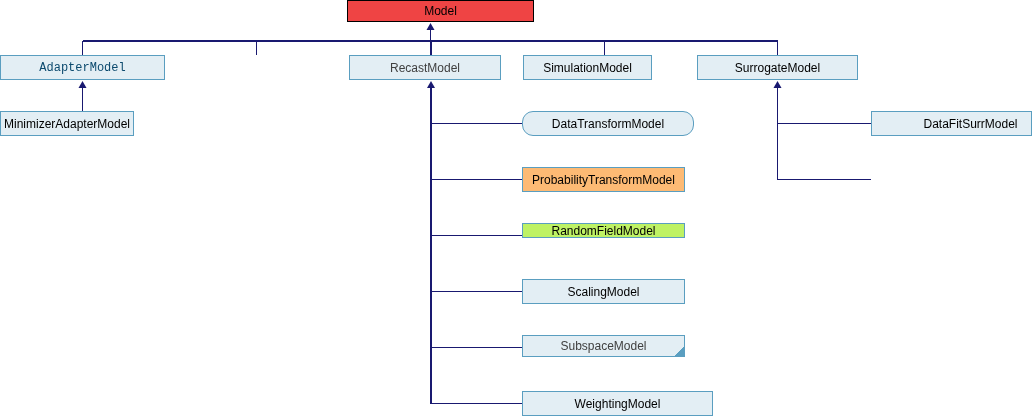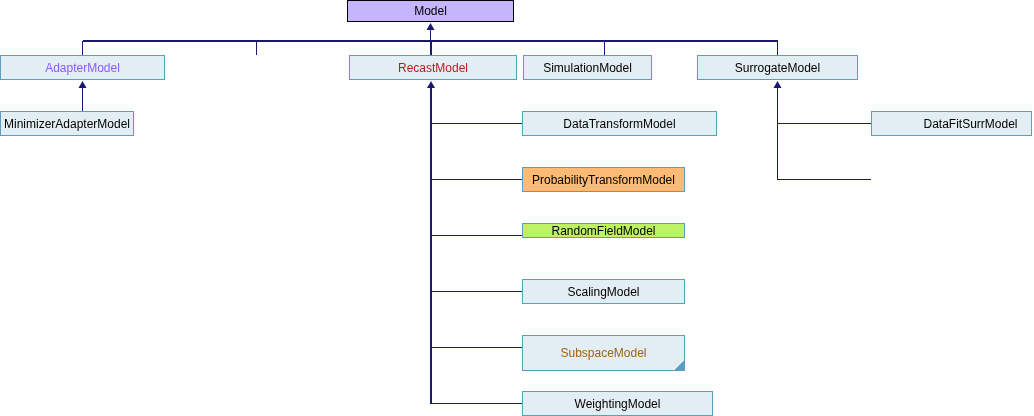--- a/index.html
+++ b/index.html
@@ -77,51 +77,51 @@
       <line x1="431" y1="179.5" x2="522" y2="179.5" stroke="#191970" stroke-width="1.4" shape-rendering="crispEdges"></line>
       <line x1="431" y1="235.5" x2="522" y2="235.5" stroke="#191970" stroke-width="1.4" shape-rendering="crispEdges"></line>
       <line x1="431" y1="291.5" x2="522" y2="291.5" stroke="#191970" stroke-width="1.4" shape-rendering="crispEdges"></line>
       <line x1="431" y1="347.5" x2="522" y2="347.5" stroke="#191970" stroke-width="1.4" shape-rendering="crispEdges"></line>
       <line x1="431" y1="403.5" x2="522" y2="403.5" stroke="#191970" stroke-width="1.4" shape-rendering="crispEdges"></line>
       <polygon points="773.5,88 781.5,88 777.5,81" fill="#191970"></polygon>
       <line x1="777.5" y1="87" x2="777.5" y2="179.5" stroke="#191970" stroke-width="1.4" shape-rendering="crispEdges"></line>
       <line x1="777.5" y1="123.5" x2="871" y2="123.5" stroke="#191970" stroke-width="1.4" shape-rendering="crispEdges"></line>
       <line x1="777.5" y1="179.5" x2="871" y2="179.5" stroke="#191970" stroke-width="1.4" shape-rendering="crispEdges"></line>
     </svg>
-<div class="node root" style="left: 347px; top: 0px; width: 167px; height: 22px; background: #c4b5fd; border-color: rgb(0, 0, 0); color: rgb(0, 0, 0);">
+<div class="node root" style="left: 347px; top: 0px; width: 187px; height: 22px; background: #ef4444; border-color: rgb(0, 0, 0); color: rgb(0, 0, 0);">
       <span class="label">Model</span>
     </div>
-    <div class="node" style="left: 0px; top: 55px; width: 165px; height: 25px; background: rgb(227, 238, 244); border-color: rgb(90, 158, 192); color: #8b5cf6;">
+    <div class="node" style="left: 0px; top: 55px; width: 165px; height: 25px; background: rgb(227, 238, 244); border-color: rgb(90, 158, 192); color: #0c4a6e; font-family: Liberation Mono, monospace;">
       <span class="label">AdapterModel</span>
     </div>
-    <div class="node" style="left: 349px; top: 55px; width: 168px; height: 25px; background: rgb(227, 238, 244); border-color: rgb(90, 158, 192); color: #b91c1c;">
+    <div class="node" style="left: 349px; top: 55px; width: 152px; height: 25px; background: rgb(227, 238, 244); border-color: rgb(90, 158, 192); color: #404040;">
       <span class="label">RecastModel</span>
     </div>
     <div class="node" style="left: 523px; top: 55px; width: 129px; height: 25px; background: rgb(227, 238, 244); border-color: rgb(90, 158, 192); color: rgb(0, 0, 0);">
       <span class="label">SimulationModel</span>
     </div>
     <div class="node" style="left: 697px; top: 55px; width: 161px; height: 25px; background: rgb(227, 238, 244); border-color: rgb(90, 158, 192); color: rgb(0, 0, 0);">
       <span class="label">SurrogateModel</span>
     </div>
     <div class="node" style="left: 0px; top: 111px; width: 134px; height: 25px; background: rgb(227, 238, 244); border-color: rgb(90, 158, 192); color: rgb(0, 0, 0);">
       <span class="label">MinimizerAdapterModel</span>
     </div>
-    <div class="node" style="left: 522px; top: 111px; width: 195px; height: 25px; background: rgb(227, 238, 244); border-color: rgb(90, 158, 192); color: rgb(0, 0, 0);">
+    <div class="node" style="left: 522px; top: 111px; width: 172px; height: 25px; background: rgb(227, 238, 244); border-color: rgb(90, 158, 192); color: rgb(0, 0, 0); border-radius: 11px;">
       <span class="label">DataTransformModel</span>
     </div>
     <div class="node" style="left: 522px; top: 167px; width: 163px; height: 25px; background: #fdba74; border-color: rgb(90, 158, 192); color: rgb(0, 0, 0);">
       <span class="label">ProbabilityTransformModel</span>
     </div>
     <div class="node" style="left: 522px; top: 223px; width: 163px; height: 15px; background: #bef264; border-color: rgb(90, 158, 192); color: rgb(0, 0, 0);">
       <span class="label">RandomFieldModel</span>
     </div>
     <div class="node" style="left: 522px; top: 279px; width: 163px; height: 25px; background: rgb(227, 238, 244); border-color: rgb(90, 158, 192); color: rgb(0, 0, 0);">
       <span class="label">ScalingModel</span>
     </div>
-    <div class="node folded" style="left: 522px; top: 335px; width: 163px; height: 36px; background: rgb(227, 238, 244); border-color: rgb(90, 158, 192); color: #a16207;">
+    <div class="node folded" style="left: 522px; top: 335px; width: 163px; height: 22px; background: rgb(227, 238, 244); border-color: rgb(90, 158, 192); color: #404040;">
       <span class="label">SubspaceModel</span>
     </div>
     <div class="node" style="left: 522px; top: 391px; width: 191px; height: 25px; background: rgb(227, 238, 244); border-color: rgb(90, 158, 192); color: rgb(0, 0, 0);">
       <span class="label">WeightingModel</span>
     </div>
     <div class="node" style="left: 871px; top: 111px; width: 161px; height: 25px; background: rgb(227, 238, 244); border-color: rgb(90, 158, 192); color: rgb(0, 0, 0); padding-left: 38px;">
       <span class="label">DataFitSurrModel</span>
     </div>
   </div>
 

